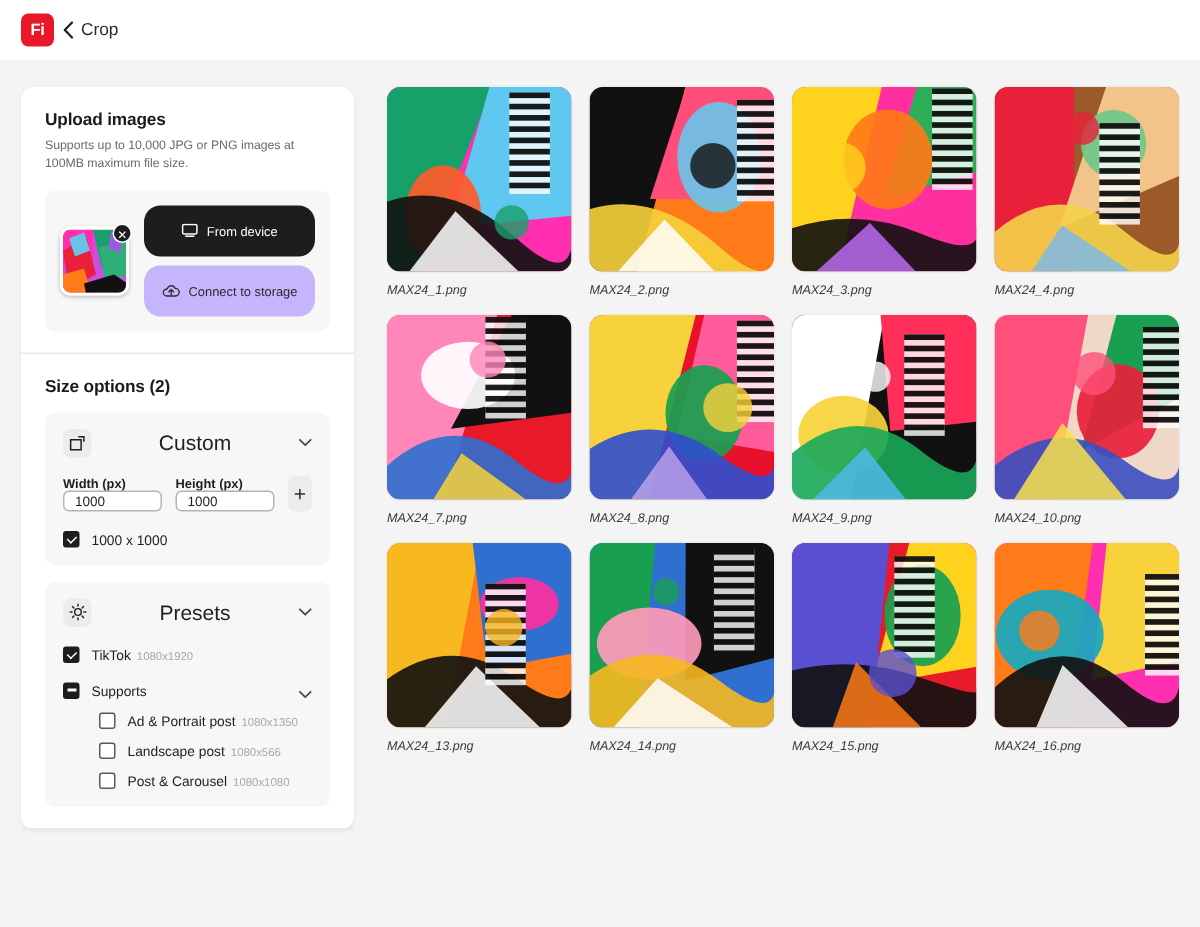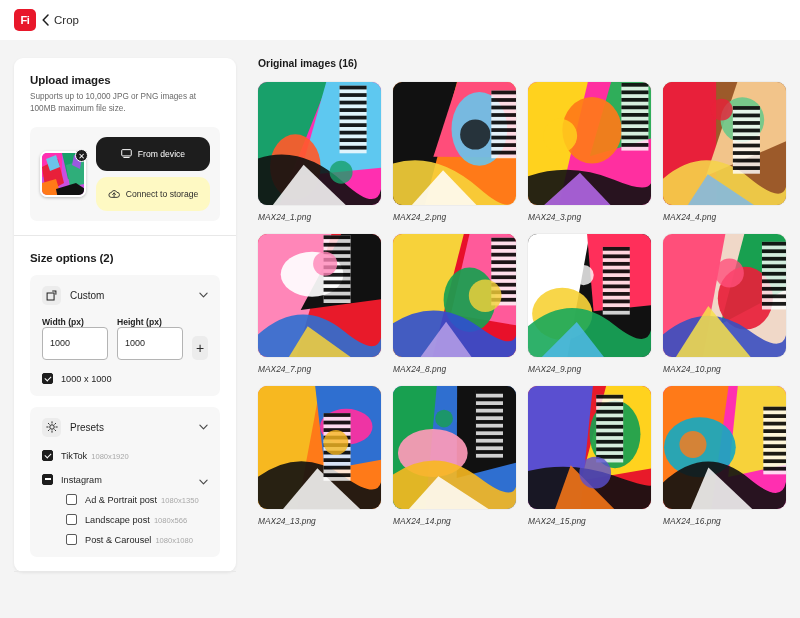--- a/index.html
+++ b/index.html
@@ -67,41 +67,41 @@
     font-size: 8px; line-height: 13px; text-align: center;
     border: 1.5px solid #fff; cursor: pointer;
   }
   .upload-btns { flex: 1; display: flex; flex-direction: column; gap: 6px; }
   .btn-pill {
     height: 34px; border-radius: 11px;
     display: flex; align-items: center; justify-content: center; gap: 6px;
     font-size: 8.6px; cursor: pointer; user-select: none;
   }
   .btn-dark { background: #1d1d1d; color: #fff; }
-  .btn-light { background: #fef9c3; color: #2c2c2c; }
+  .btn-light { background: #c4b5fd; color: #2c2c2c; }
 
   .group-box {
     margin-top: 11px; background: #f7f7f7; border-radius: 7px;
     padding: 11px 12px 12px 12px;
   }
   .group-head {
     display: flex; align-items: center; gap: 9px; cursor: pointer;
   }
   .ico-sq {
     width: 19px; height: 19px; border-radius: 5px; background: #ececec;
     display: flex; align-items: center; justify-content: center; flex: 0 0 19px;
   }
-  .group-label { font-size: 10px; flex: 1; color: #1f1f1f; }
+  .group-label { font-size: 14px; flex: 1; color: #1f1f1f; text-align: center; }
   .chev { color: #4a4a4a; display: flex; align-items: center; }
 
   .field-row { display: flex; gap: 9px; margin-top: 12px; align-items: flex-end; }
   .field { display: flex; flex-direction: column; gap: 0; }
   .field-label { font-size: 8.6px; color: #1f1f1f; font-weight: bold; }
   .field input {
-    width: 66px; height: 33px; border: 1px solid #b4b4b4; border-radius: 4px;
+    width: 66px; height: 14px; border: 1px solid #b4b4b4; border-radius: 4px;
     background: #fff; font-size: 9px; padding: 0 7px;
     font-family: "Liberation Sans", sans-serif; color: #1f1f1f;
   }
   .plus-btn {
     width: 26px; height: 24px; border-radius: 5px; background: #ececec;
     display: flex; align-items: center; justify-content: center;
     font-size: 14px; color: #2c2c2c; cursor: pointer; margin-bottom: 0;
   }
 
   .chk-row { display: flex; align-items: flex-end; gap: 8px; margin-top: 13px; cursor: pointer; }
@@ -272,21 +272,21 @@
             <span class="chk checked"></span>
             <span class="row-flex">
               <span class="chk-label">TikTok</span>
               <span class="chk-dim">1080x1920</span>
             </span>
           </div>
 
           <div class="chk-row">
             <span class="chk partial"></span>
             <span class="row-flex">
-              <span class="chk-label">Instagram</span>
+              <span class="chk-label">Supports</span>
             </span>
             <span class="chev">
               <svg width="9" height="6" viewBox="0 0 10 6">
                   <path d="M1 1 L5 5 L9 1" fill="none" stroke="#4a4a4a" stroke-width="1.3" stroke-linecap="round" stroke-linejoin="round"></path>
                 </svg>
             </span>
           </div>
 
           <div class="chk-row sub">
             <span class="chk"></span>
@@ -312,21 +312,20 @@
             </span>
           </div>
         </div>
       </div>
 
       <div class="divider"></div>
 
     </div>
 
     <div class="grid-area">
-      <div class="grid-title">Original images (16)</div>
       <div class="grid" id="gallery-grid">
           <div class="cell">
             <div class="cell-img">
          <svg viewBox="0 0 123 123">
                 <rect width="123" height="123" fill="#ff2fb0"></rect>
                 <path d="M0 0 H70.3591300129311 L21.17706142349234 123 H0Z" fill="#18a06a"></path>
                 <path d="M68.26192527857492 0 H123 V85.8075761721564 L41.688138507728944 93.86922301951999Z" fill="#5ec8f0"></path>
                 <ellipse cx="37.37275251919709" cy="84.78225138378622" rx="25.298009178920765" ry="32.428191822645026" fill="#ff5a2b" opacity="0.92"></ellipse>
                 <path d="M0 76.46338901290525 Q43.05 61.666576361797155 86.1 100.66195210578896 T123 86.21931908280312 V123 H0Z" fill="#111111" opacity="0.9"></path>
                 <path d="M14.86651384572324 123 L45.600821564506624 82.78414604554855 L87.7590981939964 123Z" fill="#ffffff" opacity="0.85"></path>

